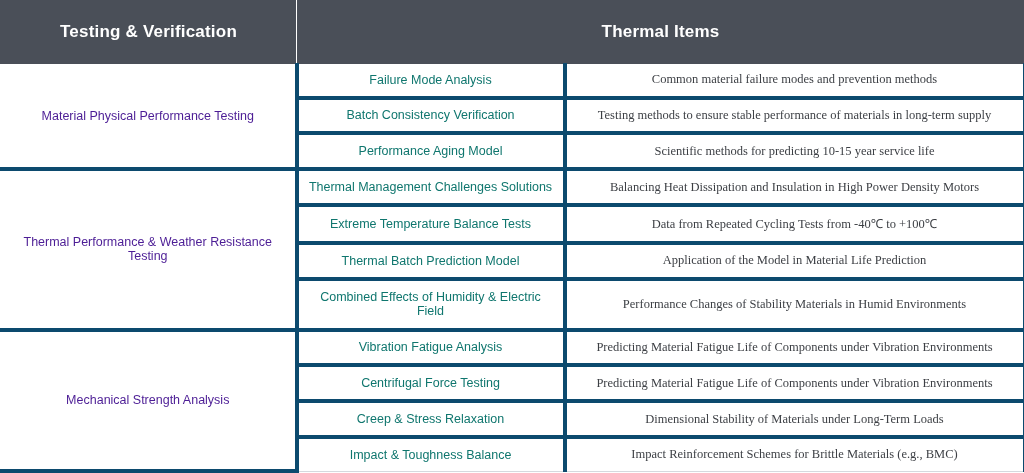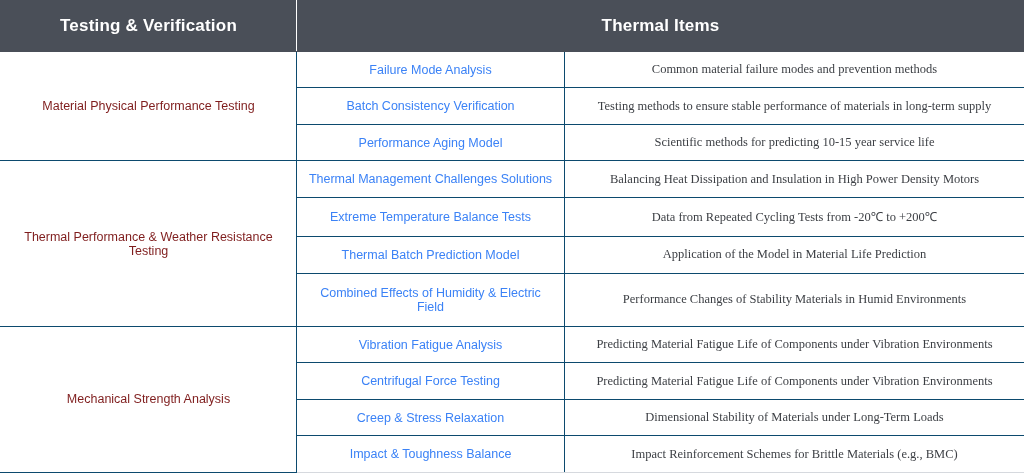--- a/index.html
+++ b/index.html
@@ -28,44 +28,44 @@
   table.matrix col.col-item { width: 268px; }
   table.matrix col.col-desc { width: 460px; }
 
   thead th {
     background: #4a4f58;
     color: #ffffff;
     font-size: 17px;
     font-weight: bold;
     letter-spacing: 0.2px;
     height: 38px;
-    padding: 6px 8px;
+    padding: 12px 8px;
     text-align: center;
     vertical-align: middle;
     border: 1px solid #4a4f58;
   }
   thead th.th-left {
     border-right: 1px solid #ffffff;
   }
 
   tbody td {
-    border: 1px solid #0c4a6e;
+    border: 4px solid #0c4a6e;
     font-size: 12.5px;
     color: #3c3f44;
     text-align: center;
     vertical-align: middle;
     padding: 6px 10px;
     background: #ffffff;
   }
   tbody td.cat {
     font-size: 12.5px;
-    color: #7f1d1d;
+    color: #4c1d95;
   }
   tbody td.item {
-    color: #3b82f6;
+    color: #0f766e;
   }
   tbody td.desc {
     color: #3c3f44;
     font-family: Liberation Serif, serif;
   }
   tbody tr.group-start td {
     border-top: 1px solid #b9bec5;
   }
   tbody td.cat {
     border-left: 1px solid #ffffff;
@@ -104,21 +104,21 @@
           <td class="item">Performance Aging Model</td>
           <td class="desc">Scientific methods for predicting 10-15 year service life</td>
         </tr>
         <tr class="group-start">
           <td class="cat" rowspan="4">Thermal Performance &amp; Weather Resistance Testing</td>
           <td class="item">Thermal Management Challenges Solutions</td>
           <td class="desc">Balancing Heat Dissipation and Insulation in High Power Density Motors</td>
         </tr>
         <tr>
           <td class="item">Extreme Temperature Balance Tests</td>
-          <td class="desc">Data from Repeated Cycling Tests from -20℃ to +200℃</td>
+          <td class="desc">Data from Repeated Cycling Tests from -40℃ to +100℃</td>
         </tr>
         <tr>
           <td class="item">Thermal Batch Prediction Model</td>
           <td class="desc">Application of the Model in Material Life Prediction</td>
         </tr>
         <tr>
           <td class="item">Combined Effects of Humidity &amp; Electric Field</td>
           <td class="desc">Performance Changes of Stability Materials in Humid Environments</td>
         </tr>
         <tr class="group-start">

